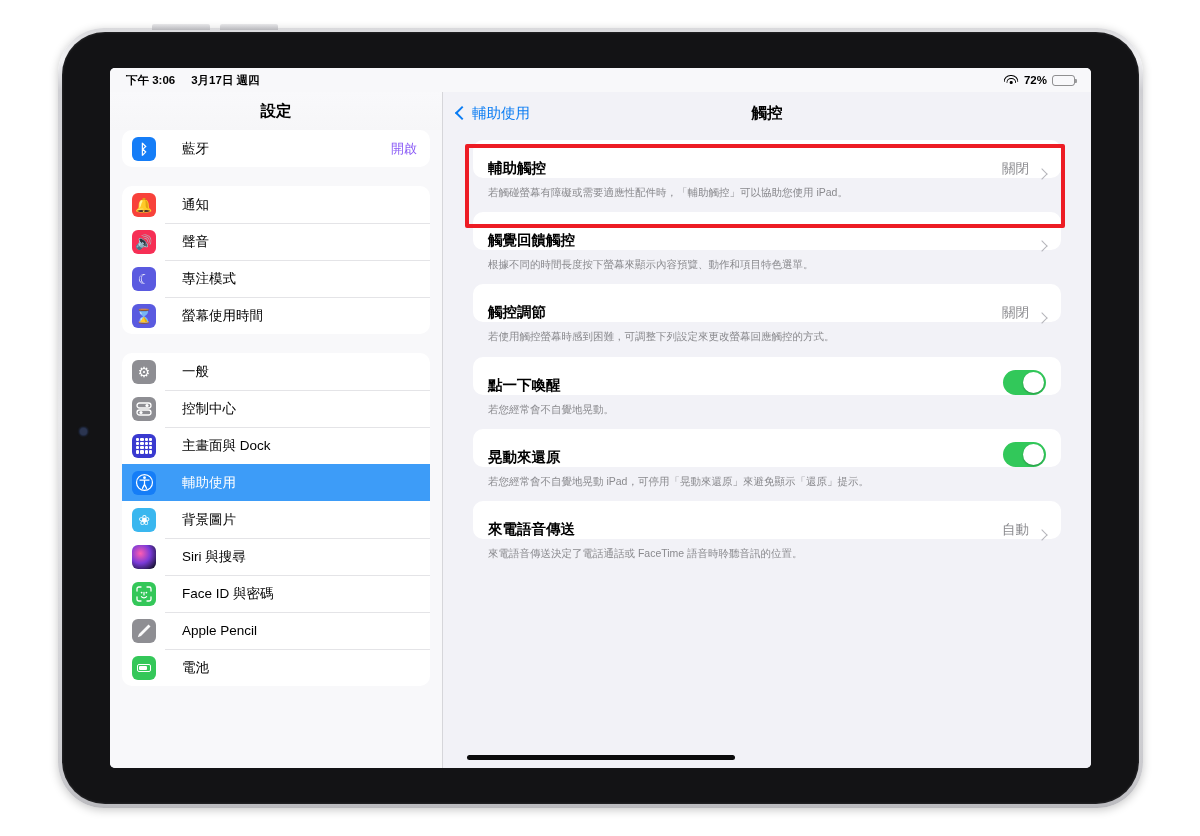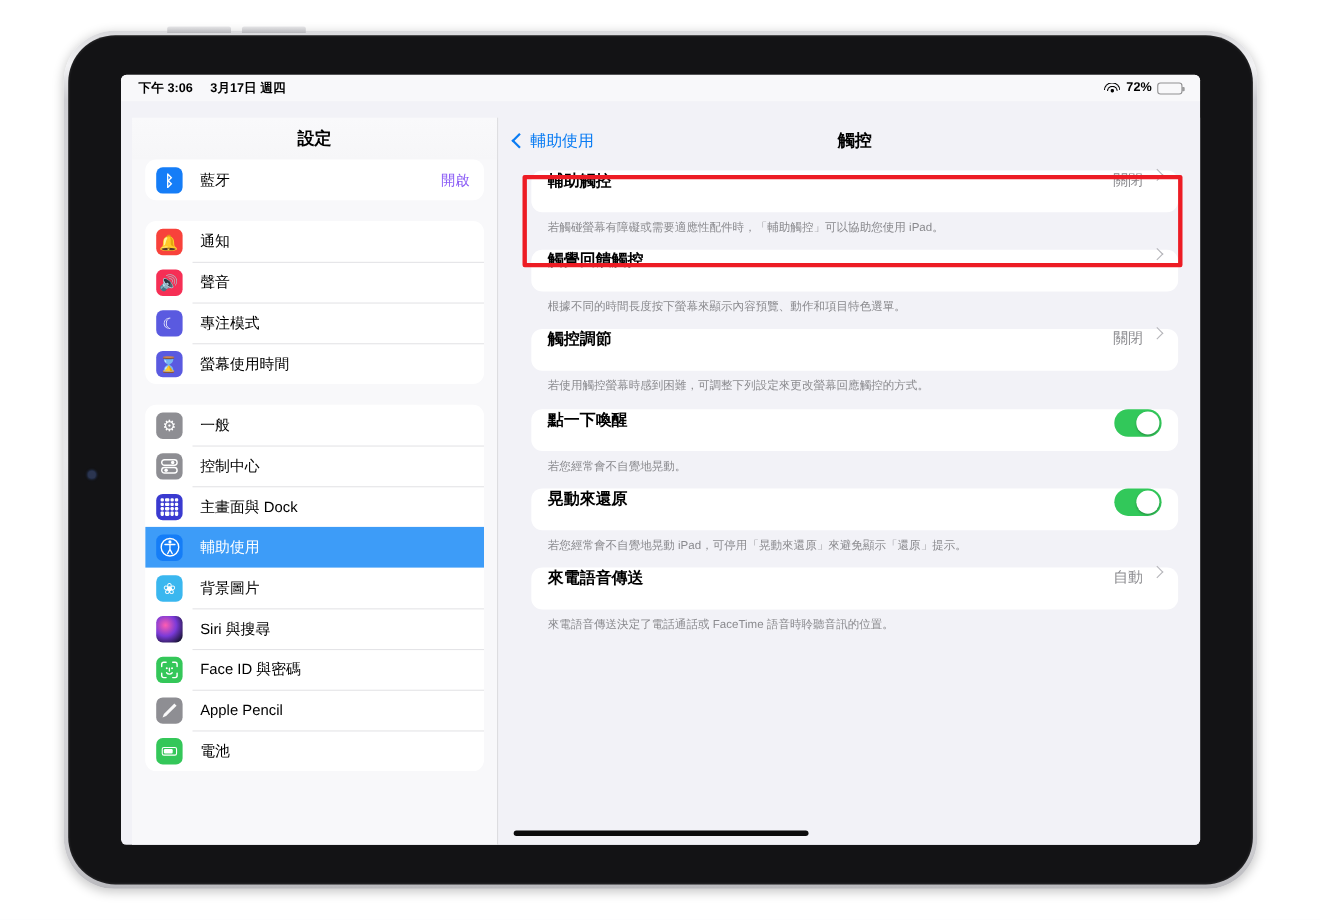--- a/index.html
+++ b/index.html
@@ -110,21 +110,21 @@
   .battery-icon::after {
     content:"";
     position:absolute; right:-3px; top:3.2px;
     width:1.8px; height:4px;
     background: rgba(0,0,0,.38);
     border-radius: 0 1px 1px 0;
   }
   .battery-fill { height: 100%; background:#000; border-radius:1.3px; }
 
   
-  #split { position:absolute; left:0; top:39px; width:100%; height:676px; display:flex;padding-left:10px; }
+  #split { position:absolute; left:0; top:24px; width:100%; height:676px; display:flex; }
   #sidebar {
     width: 332px;
     background: #f8f8fa;
     border-right: 1px solid #d6d6da;
     position: relative;
     overflow: hidden;
   }
   #sidebar-title-bar {
     height: 38px;
     display:flex; align-items:center; justify-content:center;
@@ -157,21 +157,21 @@
   .app-icon {
     width: 24px; height: 24px;
     border-radius: 6px;
     flex: 0 0 24px;
     display:flex; align-items:center; justify-content:center;
     color:#fff; font-size:11px; font-weight:bold;
     overflow:hidden;
     position:relative;
   }
   .sidebar-label {
-    margin-left: 16px;
+    margin-left: 26px;
     font-size: 13.5px;
     color:#000;
     flex:1;
     white-space:nowrap;
   }
   .sidebar-value {
     font-size: 13px;
     color: #8b5cf6;
     margin-right: 2px;
   }
@@ -212,21 +212,21 @@
     pointer-events:none;
   }
   #detail-scroll { padding: 6px 30px 0 30px; }
 
   .card {
     background:#ffffff;
     border-radius: 10px;
     padding: 0 15px;
     height: 38px;
     display:flex;
-    align-items:flex-start;
+    align-items:flex-end;
     font-family:Liberation Serif, serif;
   }
   .card-title { font-size:14.5px; font-weight:bold; color:#000; flex:1; }
   .card-value { font-size:13.5px; color:#8a8a8e; margin-right:9px; }
   .chevron-right {
     width:7px; height:7px;
     border-top:1.6px solid #b5b5ba;
     border-right:1.6px solid #b5b5ba;
     transform: rotate(45deg);
   }

